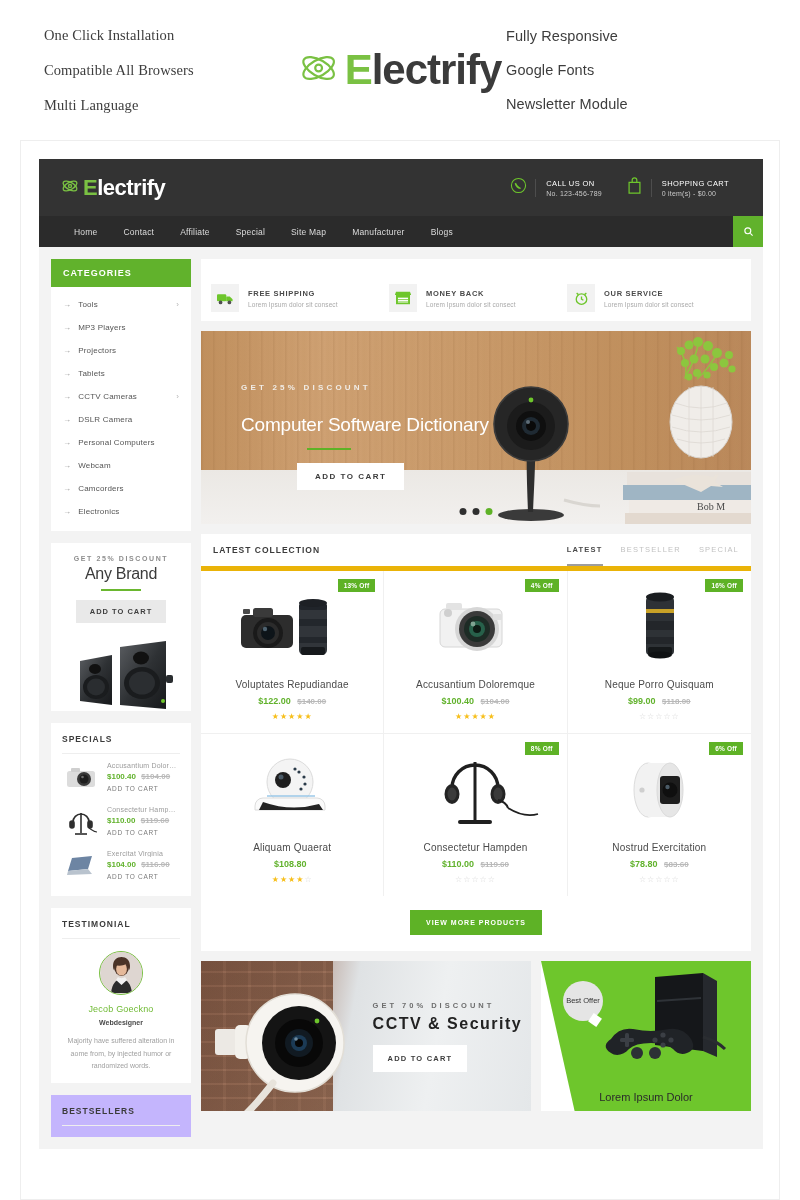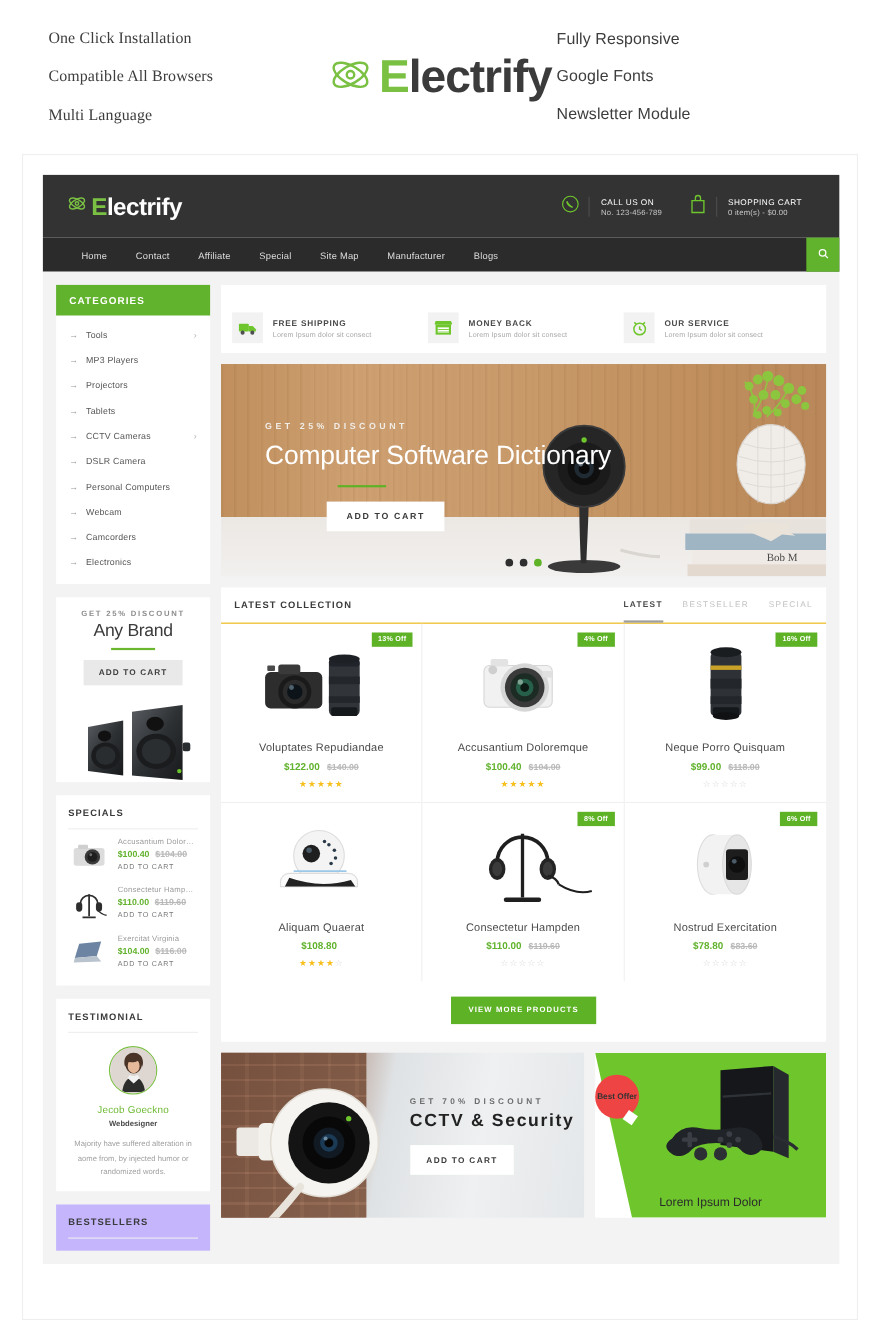--- a/index.html
+++ b/index.html
@@ -147,36 +147,36 @@
     background: linear-gradient(180deg,#c49a6c 0%,#c49a6c 72%,#ebe8e4 72%,#f2f0ee 100%);
   }
   .hero-wood {
     position: absolute; left: 0; top: 0; right: 0; height: 72%;
     background:
       repeating-linear-gradient(90deg, rgba(150,105,60,.20) 0px, rgba(150,105,60,0) 3px, rgba(190,145,95,.18) 7px, rgba(150,105,60,0) 12px),
       linear-gradient(90deg,#c08f5d 0%,#cfa173 22%,#c99a6a 50%,#c08f5d 78%,#b9875a 100%);
   }
   .hero-txt { position: absolute; left: 40px; top: 52px; z-index: 4; }
   .hero-kicker { font-size: 8px; color: #f0ece6; letter-spacing: 3.2px; font-weight: bold; }
-  .hero-title { font-size: 24px; color: #ffffff; margin-top: 9px; letter-spacing: -.2px; }
+  .hero-title { font-size: 19px; color: #ffffff; margin-top: 22px; letter-spacing: -.2px; }
   .hero-rule { width: 44px; height: 2px; background: #5eb226; margin: 12px 0 0 66px; }
   .hero-btn {
     display: inline-block; margin-top: 13px; margin-left: 56px;
     background: #ffffff; color: #3b3b3b; font-size: 8px; font-weight: bold;
     letter-spacing: 1.5px; padding: 9px 18px;
   }
   .hero-dots { position: absolute; left: 50%; bottom: 9px; transform: translateX(-50%); display: flex; gap: 6px; z-index: 5; }
   .hero-dots i { width: 7px; height: 7px; border-radius: 50%; background: #2f2f2f; display: block; }
   .hero-dots i.on { background: #5eb226; }
 
   
   .coll { background: #fff; margin-top: 10px; }
   .coll-head {
     display: flex; align-items: flex-end; padding: 11px 12px 0 12px;
-    border-bottom: 1px solid #eab308;
+    border-bottom: 5px solid #eab308;
   }
   .coll-title { font-size: 8.5px; font-weight: bold; color: #3b3b3b; letter-spacing: 1px; padding-bottom: 11px; }
   .coll-tabs { margin-left: auto; display: flex; gap: 18px; }
   .coll-tab { font-size: 7.5px; color: #c2c2c2; letter-spacing: 1.2px; padding-bottom: 10px; }
   .coll-tab.active { color: #4a4a4a; font-weight: bold; border-bottom: 2px solid #9d9d9d; }
 
   .grid { display: grid; grid-template-columns: repeat(3,1fr); }
   .card {
     position: relative; padding: 10px 6px 12px 6px; text-align: center;
     border-right: 1px solid #f0f0f0; border-bottom: 1px solid #f0f0f0;
@@ -219,23 +219,23 @@
     display: inline-block; margin-top: 12px; background: #fff; color: #3b3b3b;
     font-size: 7.5px; font-weight: bold; letter-spacing: 1.2px; padding: 9px 15px;
   }
   .bot-right { width: 210px; flex: 0 0 210px; height: 150px; position: relative; overflow: hidden; background: #ffffff; }
   .bot-right .gwedge {
     position: absolute; inset: 0;
     background: #6ec62c;
     clip-path: polygon(0 0, 100% 0, 100% 100%, 16% 100%);
   }
   .bot-right .bubble {
-    position: absolute; left: 0; top: 20px; width: 40px; height: 40px; border-radius: 50%;
-    background: #ef4444; display: flex; align-items: center; justify-content: center;
-    font-size: 7.5px; color: #333; font-weight: bold; text-align: center; line-height: 1.3; z-index: 4;
+    position: absolute; left: 22px; top: 20px; width: 40px; height: 40px; border-radius: 50%;
+    background: #e5e5e5; display: flex; align-items: center; justify-content: center;
+    font-size: 7.5px; color: #333; font-weight: normal; text-align: center; line-height: 1.3; z-index: 4;
   }
   .bot-right .bubble:after {
     content:''; position: absolute; right: 3px; bottom: -4px; width: 10px; height: 10px;
     background: #fff; transform: rotate(35deg);
   }
   .bot-right .cap {
     position: absolute; left: 0; right: 0; bottom: 8px; text-align: center;
     font-size: 11px; color: #2b2b2b; z-index: 4;
   }
 

